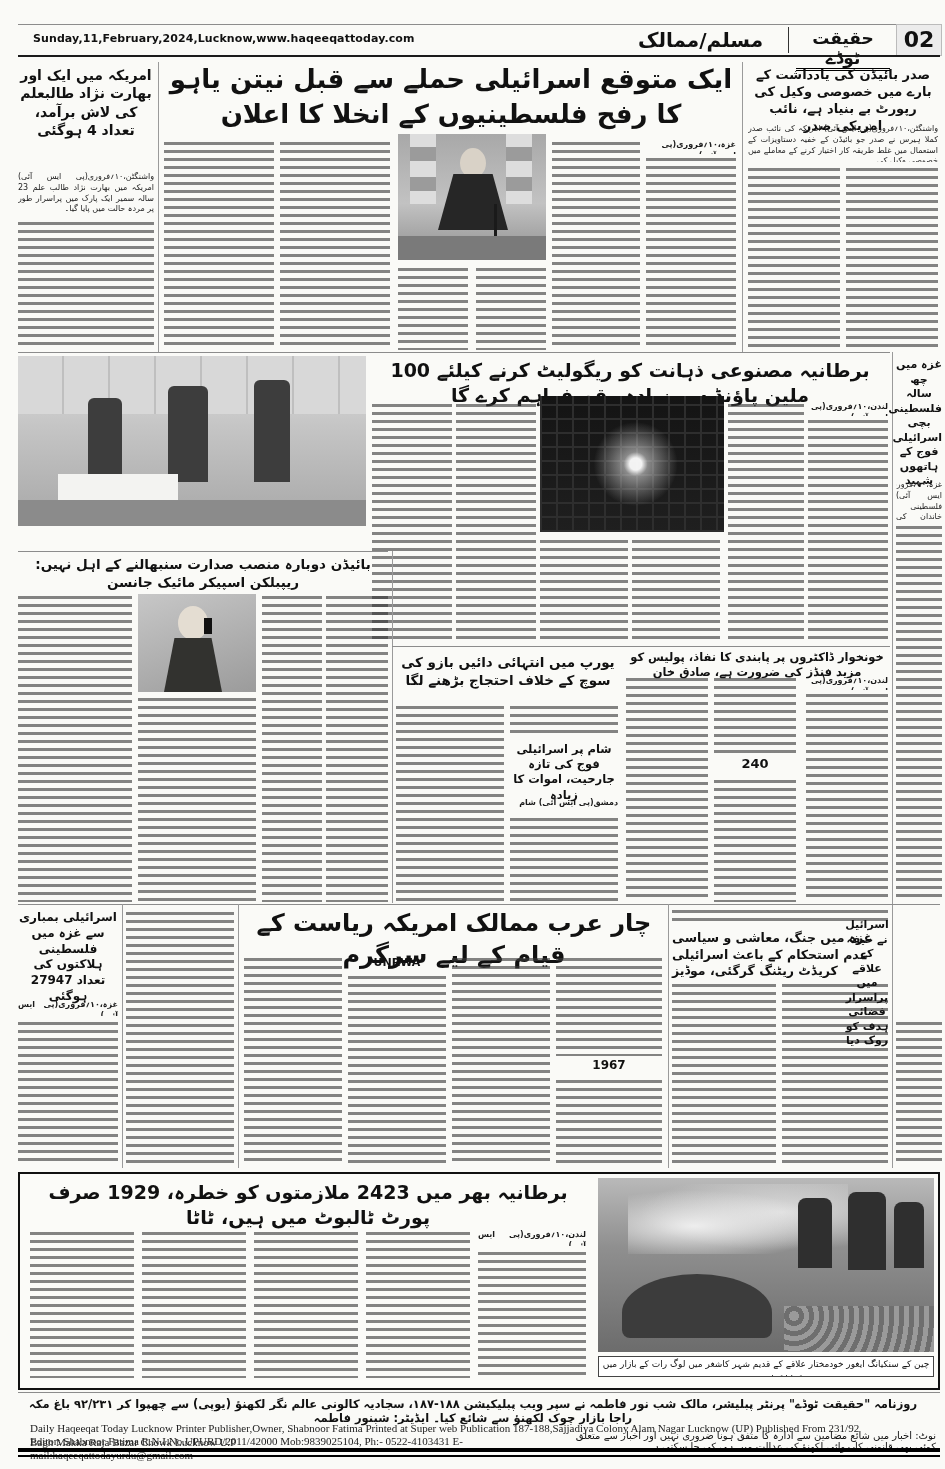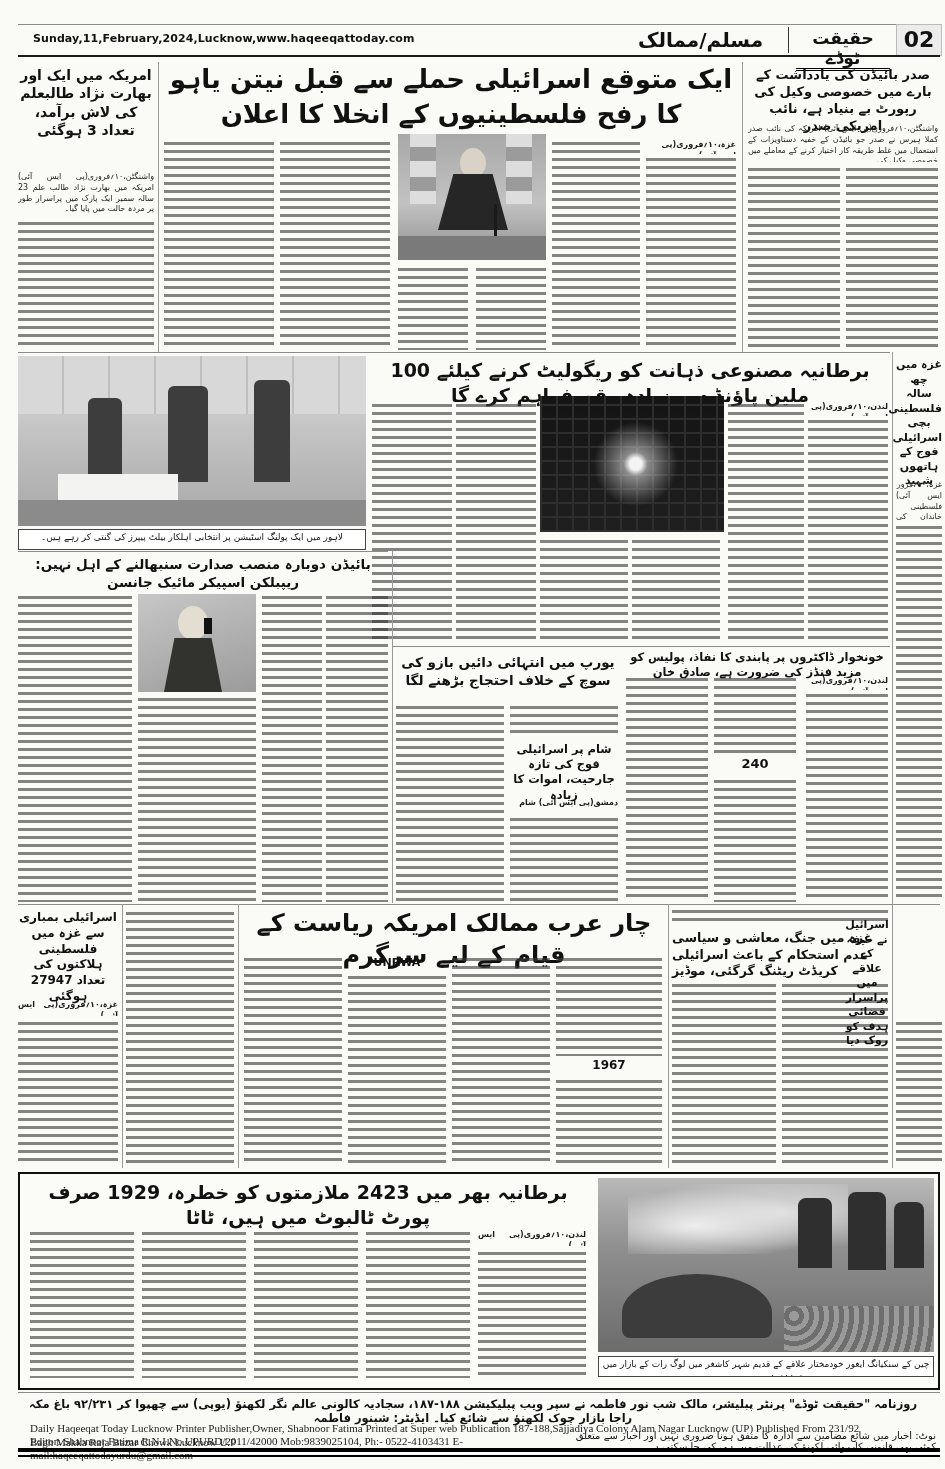--- a/index.html
+++ b/index.html
@@ -72,21 +72,21 @@
 <div class="page">
 
   <div class="abs hr" style="left:18px;top:24px;width:922px;"></div>
   <div class="abs dateline-top" style="left:33px;top:32px;width:460px;">Sunday,11,February,2024,Lucknow,www.haqeeqattoday.com</div>
   <div class="abs section-label rtl" style="left:618px;top:28px;width:165px;">مسلم/ممالک</div>
   <div class="abs vr" style="left:788px;top:27px;height:26px;background:#333;"></div>
   <div class="abs masthead rtl" style="left:796px;top:28px;width:94px;">حقیقت ٹوڈے</div>
   <div class="abs pagenum" style="left:896px;top:24px;width:44px;height:30px;">02</div>
   <div class="abs hr-bold" style="left:18px;top:55px;width:922px;"></div>
 
-  <div class="abs hd rtl" style="left:18px;top:66px;width:136px;height:102px;font-size:14px;">امریکہ میں ایک اور بھارت نژاد طالبعلم کی لاش برآمد، تعداد 3 ہوگئی</div>
+  <div class="abs hd rtl" style="left:18px;top:66px;width:136px;height:102px;font-size:14px;">امریکہ میں ایک اور بھارت نژاد طالبعلم کی لاش برآمد، تعداد 4 ہوگئی</div>
   <div class="abs lead rtl" style="left:18px;top:172px;width:136px;height:44px;">واشنگٹن،۱۰؍فروری(پی ایس آئی) امریکہ میں بھارت نژاد طالب علم 23 سالہ سمیر ایک پارک میں پراسرار طور پر مردہ حالت میں پایا گیا۔</div>
   <div class="abs sim" style="left:18px;top:220px;width:136px;height:130px;"></div>
   <div class="abs vr" style="left:158px;top:62px;height:290px;"></div>
 
   <div class="abs hd rtl" style="left:164px;top:62px;width:574px;height:72px;font-size:26px;line-height:1.35;">ایک متوقع اسرائیلی حملے سے قبل نیتن یاہو کا رفح فلسطینیوں کے انخلا کا اعلان</div>
   <div class="abs lead rtl" style="left:646px;top:140px;width:90px;height:14px;font-weight:bold;">غزہ،۱۰؍فروری(پی ایس آئی)</div>
   <div class="abs sim" style="left:646px;top:156px;width:90px;height:194px;"></div>
   <div class="abs sim" style="left:552px;top:140px;width:88px;height:210px;"></div>
   <div class="abs sim" style="left:280px;top:140px;width:110px;height:210px;"></div>
   <div class="abs sim" style="left:164px;top:140px;width:110px;height:210px;"></div>
@@ -110,21 +110,20 @@
   <div class="abs hr" style="left:18px;top:352px;width:872px;"></div>
 
   <div class="abs photo ph-poll" style="left:18px;top:356px;width:348px;height:170px;">
     <div class="wall"></div>
     <div class="fig" style="left:70px;top:42px;width:34px;height:84px;"></div>
     <div class="fig" style="left:150px;top:30px;width:40px;height:96px;"></div>
     <div class="fig" style="left:236px;top:24px;width:36px;height:102px;"></div>
     <div class="papers"></div>
     <div class="desk"></div>
   </div>
-  <div class="abs capbox rtl" style="left:18px;top:529px;width:346px;height:19px;">لاہور میں ایک پولنگ اسٹیشن پر انتخابی اہلکار بیلٹ پیپرز کی گنتی کر رہے ہیں۔</div>
 
   <div class="abs hd rtl" style="left:372px;top:358px;width:516px;height:38px;font-size:19px;">برطانیہ مصنوعی ذہانت کو ریگولیٹ کرنے کیلئے 100 ملین پاؤنڈ سے زیادہ رقم فراہم کرے گا</div>
   <div class="abs photo ph-chip" style="left:540px;top:396px;width:184px;height:136px;"></div>
   <div class="abs lead rtl" style="left:808px;top:402px;width:80px;height:14px;font-weight:bold;">لندن،۱۰؍فروری(پی ایس آئی)</div>
   <div class="abs sim" style="left:808px;top:418px;width:80px;height:222px;"></div>
   <div class="abs sim" style="left:728px;top:402px;width:76px;height:238px;"></div>
   <div class="abs sim" style="left:632px;top:538px;width:88px;height:102px;"></div>
   <div class="abs sim" style="left:540px;top:538px;width:88px;height:102px;"></div>
   <div class="abs sim" style="left:456px;top:402px;width:80px;height:238px;"></div>
   <div class="abs sim" style="left:372px;top:402px;width:80px;height:238px;"></div>

